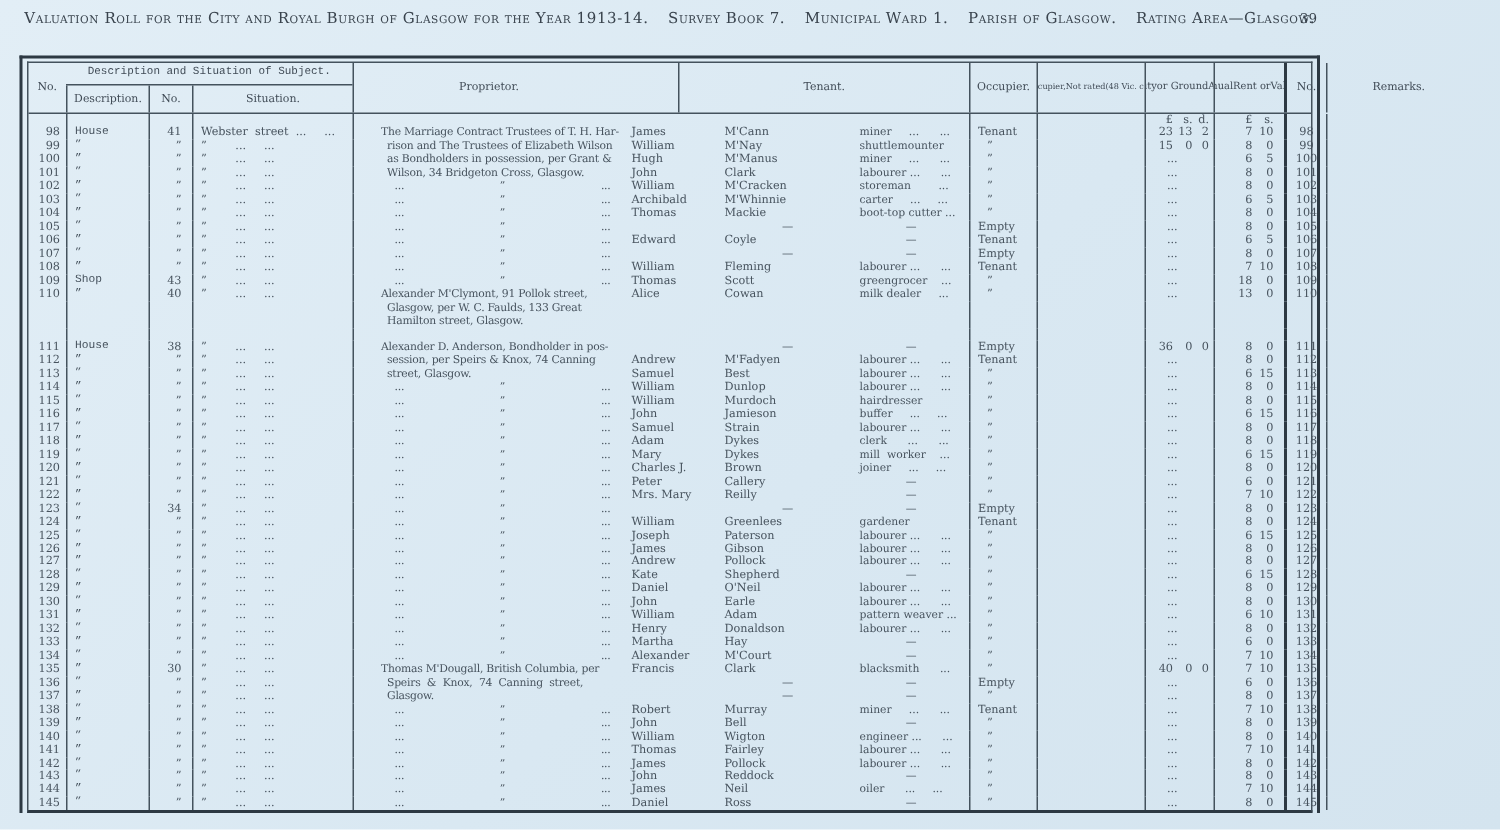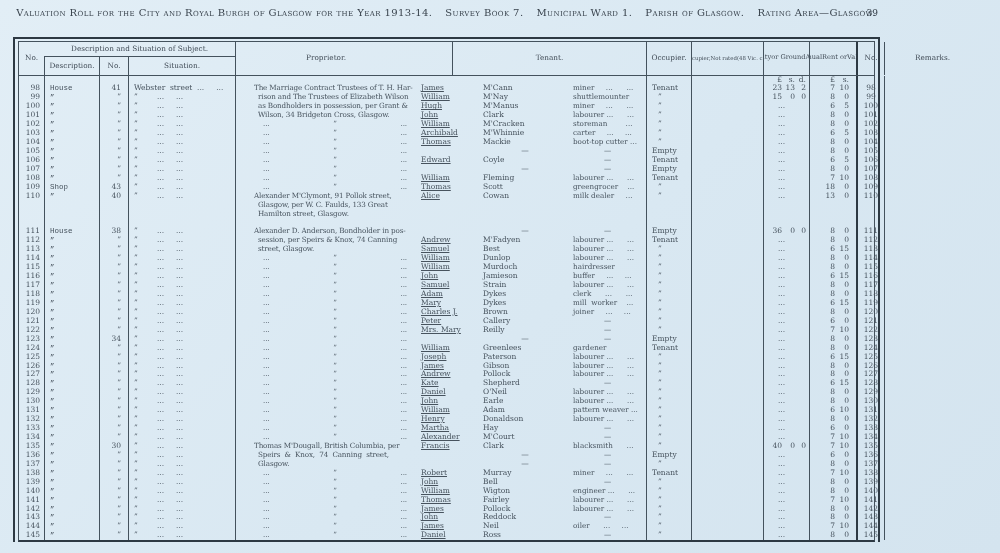--- a/index.html
+++ b/index.html
@@ -48,41 +48,41 @@
     grid-template-columns:25px 55px 29px 107px 181px 65px 88px 77px 45px 72px 46px 47px 28px 96px;
   }
 
   
   .thead{grid-template-rows:15px 18px;border-bottom:1px solid var(--line);
          font-size:7.3px;color:#404b56;}
   .th{display:flex;align-items:center;justify-content:center;text-align:center;
       white-space:nowrap;overflow:hidden;line-height:1.05;}
   .th.stack{}
   .span2{grid-row:1/3;}
-  .h-group{grid-column:2/5;grid-row:1;border-bottom:1px solid var(--line);}
+  .h-group{grid-column:2/5;grid-row:1;border-bottom:1px solid var(--line);font-family:Liberation Mono, monospace;}
   .h-tenant{grid-column:6/9;margin-left:36px;}
   .tiny{font-size:5.4px;line-height:1.15;}
   .small3{font-size:6.6px;line-height:1.12;}
 
   
   .bl{border-left:1px solid var(--line);}
   .blh{border-left:2.5px solid var(--heavy);}
 
   
   .tbody{grid-auto-rows:8.95px;font-size:7.5px;line-height:8.9px;color:var(--ink-light);}
   .row{display:contents;}
   .c{white-space:pre;overflow:hidden;}
   .c1{text-align:right;padding-right:4px;}
   .c2{padding-left:5px;font-family:Liberation Mono, monospace;}
   .c3{text-align:right;padding-right:7px;}
   .c4{padding-left:5px;}
   .c5{padding-left:18px;font-size:7.2px;letter-spacing:-0.15px;}
   .c5.ind{padding-left:22px;}
   .c5.pd{display:flex;justify-content:space-between;padding:0 9px 0 27px;}
-  .c6{padding-left:5px;text-decoration:underline;}
+  .c6{padding-left:5px;}
   .c7{padding-left:2px;}
   .c8{padding-left:4px;font-size:7.2px;}
   .c9{padding-left:5px;}
   .c9.dit{padding-left:11px;}
   .c11{display:flex;justify-content:flex-end;padding-right:3px;}
   .c11 .m1{width:16px;text-align:right;}
   .c11 .m2{width:13px;text-align:right;}
   .c11 .m3{width:11px;text-align:right;}
   .c11.dots{display:block;text-align:center;padding-right:10px;}
   .c12{display:flex;justify-content:flex-end;padding-right:7px;}

